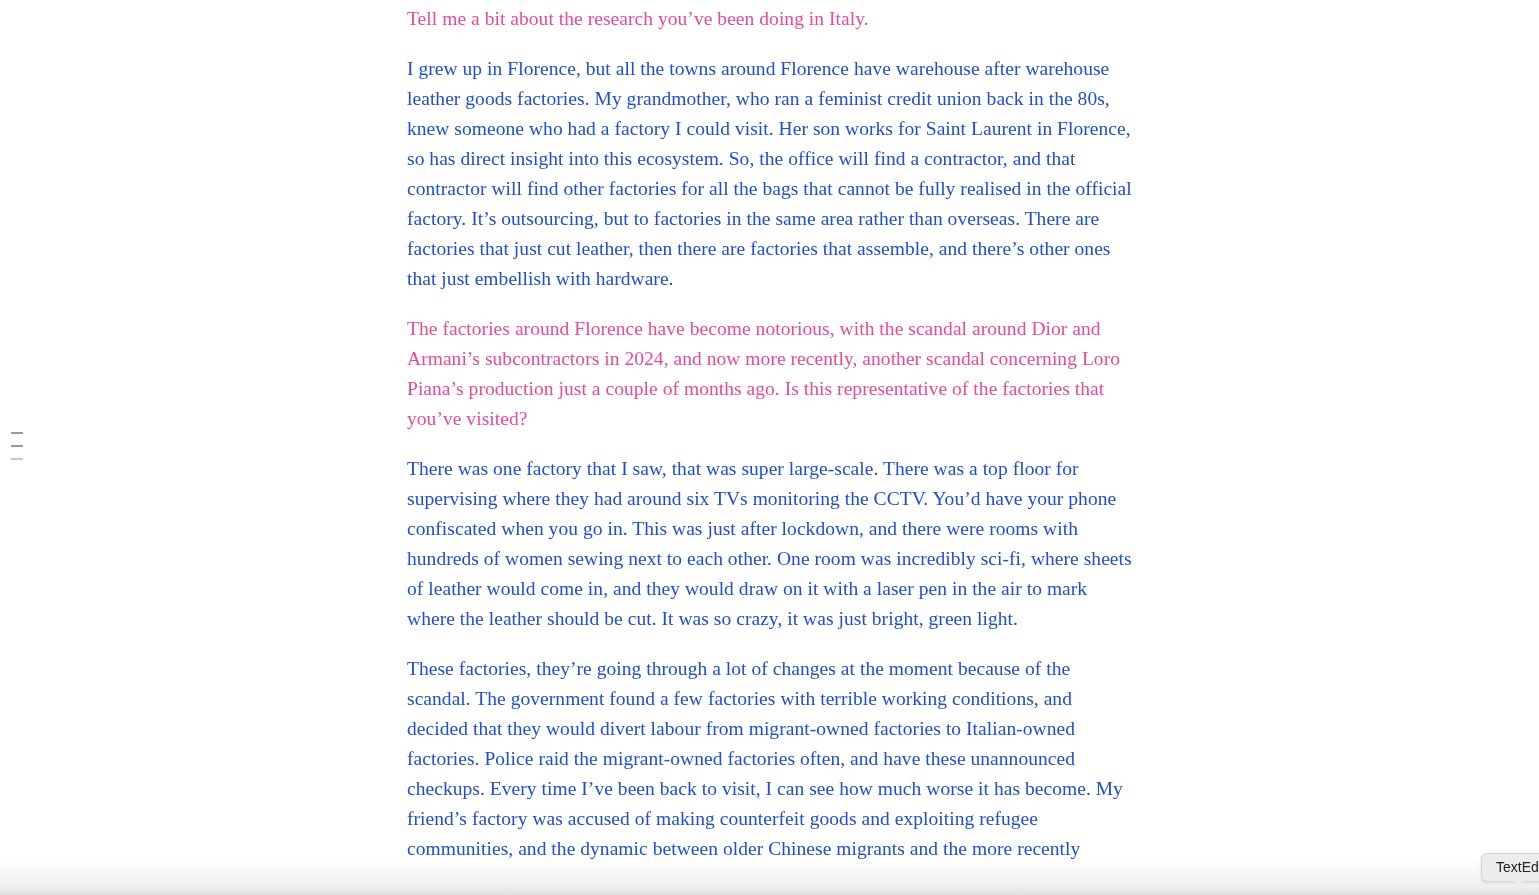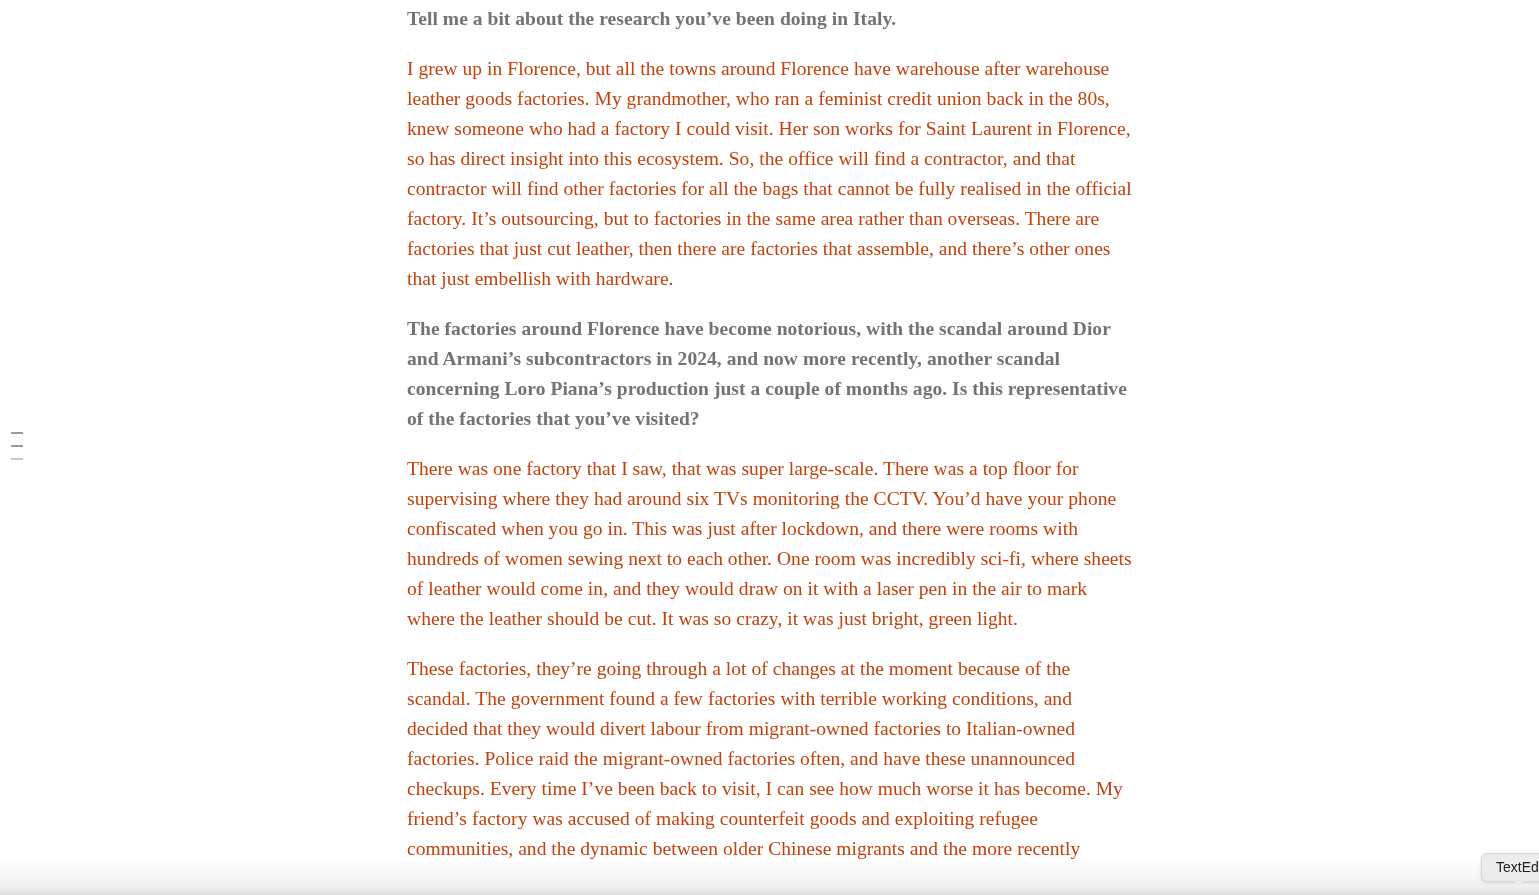--- a/index.html
+++ b/index.html
@@ -19,25 +19,25 @@
       position: absolute;
       left: 407px;
       top: 4px;
       width: 728px;
     }
     .article p {
       margin: 0 0 20px 0;
       font-size: 19.5px;
       line-height: 30px;
       letter-spacing: 0.05px;
-      color: #c2410c;
+      color: #1d4ed8;
     }
     .article p.question {
-      font-weight: bold;
-      color: #737373;
+      font-weight: normal;
+      color: #ec4899;
     }
     .toc-indicator {
       position: absolute;
       left: 11px;
       top: 432px;
       width: 14px;
     }
     .toc-indicator span {
       display: block;
       height: 2px;

